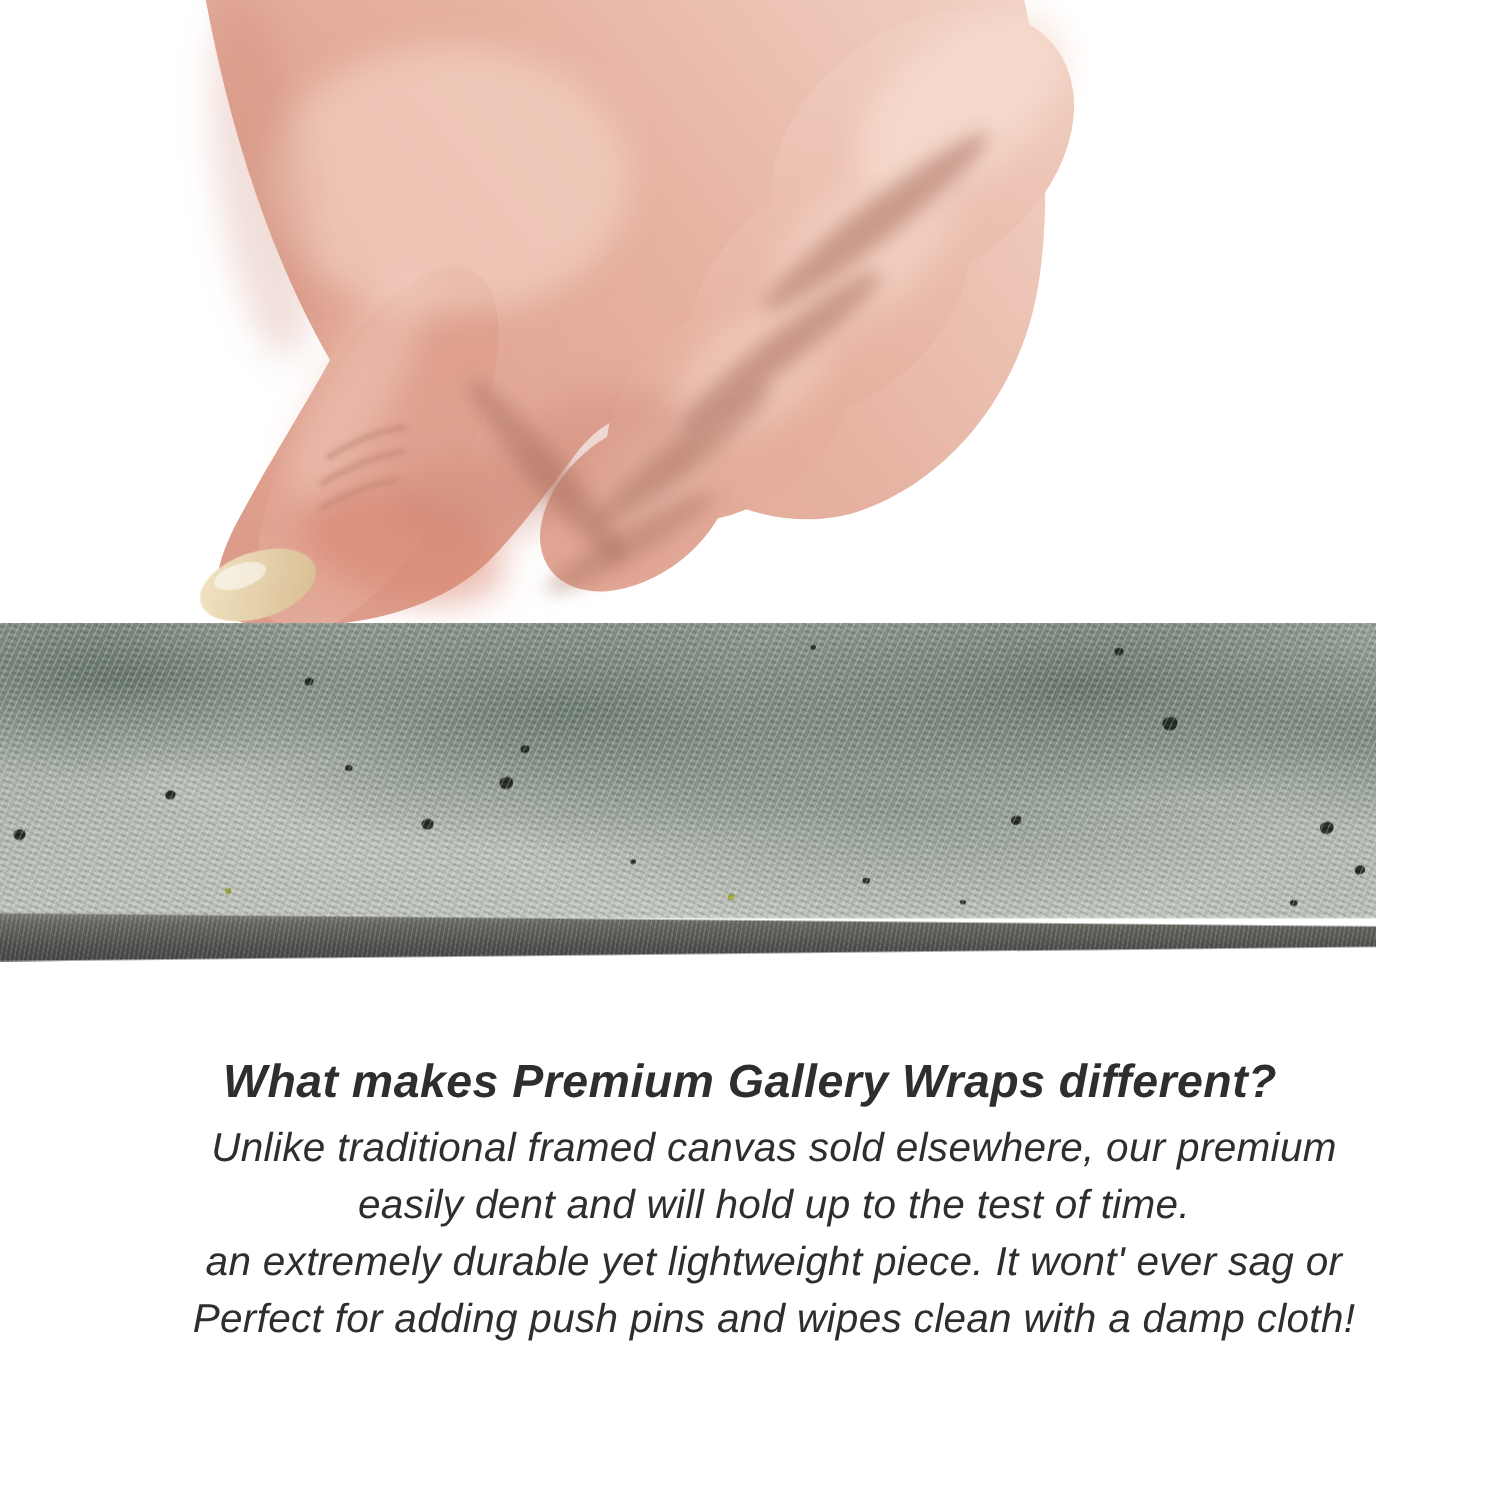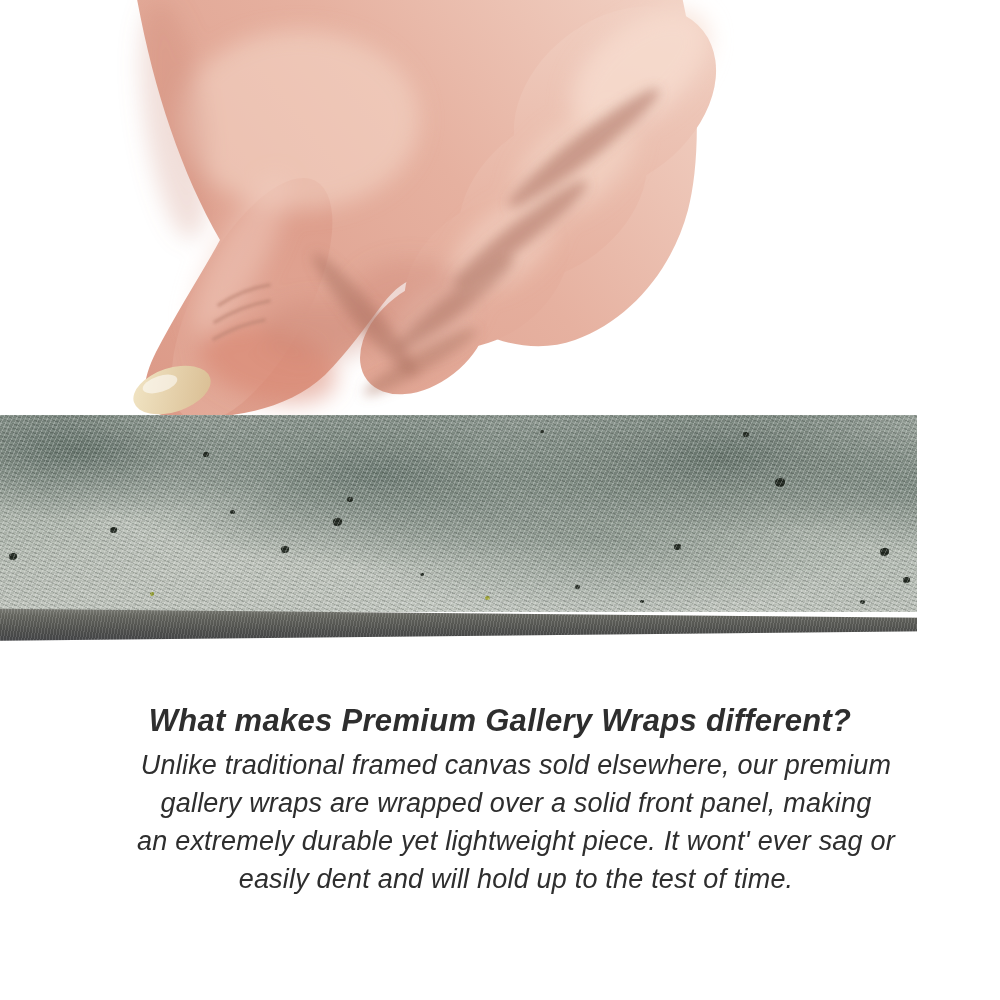--- a/index.html
+++ b/index.html
@@ -155,18 +155,18 @@
         <div class="speck" style="left: 98.2%; top: 64.5%; width: 11px; height: 9.35px; background: rgb(32, 39, 31);"></div>
         <div class="speck" style="left: 48.5%; top: 92%; width: 5px; height: 4.25px; background: rgb(162, 168, 56);"></div>
         <div class="speck" style="left: 15%; top: 90%; width: 4px; height: 3.4px; background: rgb(152, 162, 52);"></div>
       </div>
   </div>
   <div class="canvas-edge"></div>
 
   <div class="caption">
     <div class="caption-heading">What makes Premium Gallery Wraps different?</div>
     <div class="caption-line">Unlike traditional framed canvas sold elsewhere, our premium</div>
-    <div class="caption-line">gallery wraps are wrapped over a solid front panel, making</div>
+    <div class="caption-line">easily dent and will hold up to the test of time.</div>
     <div class="caption-line">an extremely durable yet lightweight piece. It wont' ever sag or</div>
-    <div class="caption-line">easily dent and will hold up to the test of time.</div>
+    <div class="caption-line">Perfect for adding push pins and wipes clean with a damp cloth!</div>
   </div>
 
 </div>
 
 </body></html>

